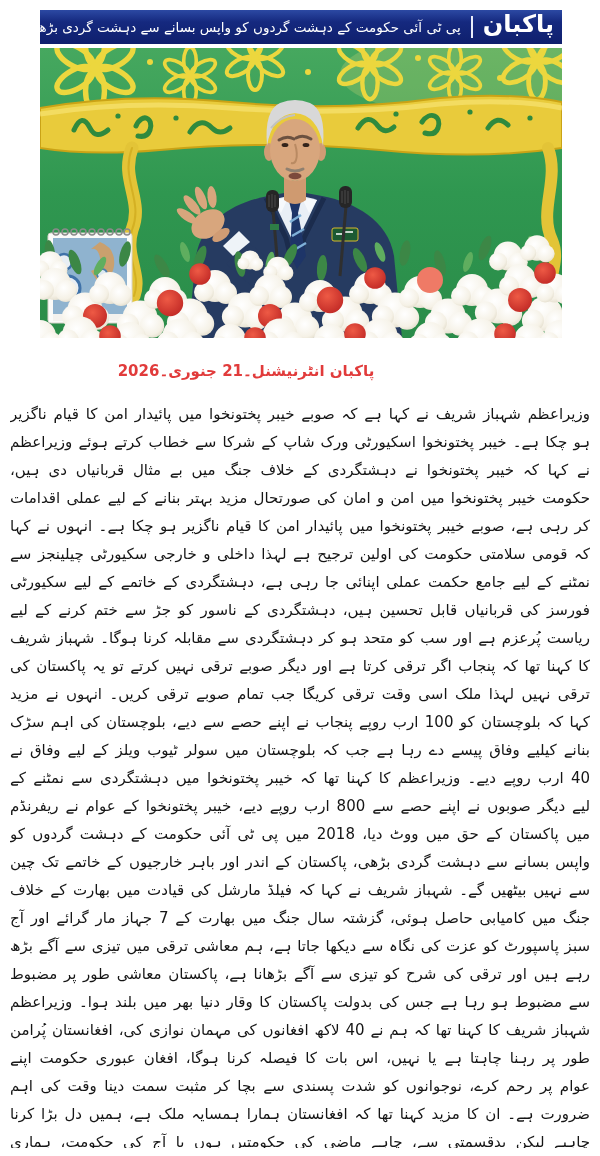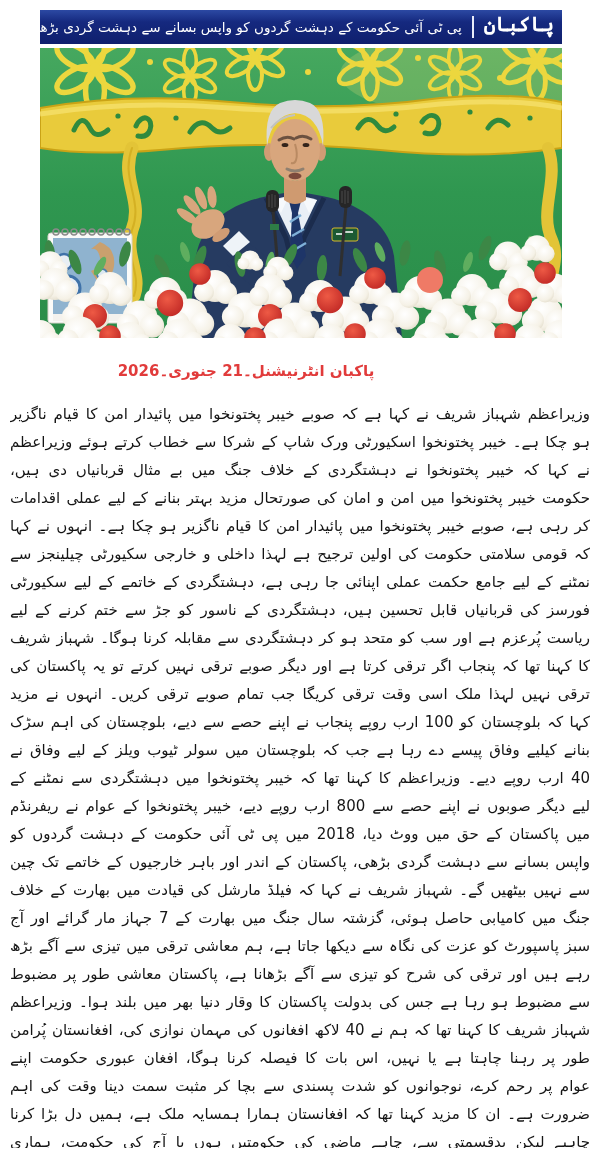--- a/index.html
+++ b/index.html
@@ -12,22 +12,22 @@
   .page { position: relative; width: 600px; height: 1156px; background: #ffffff; direction: rtl; }
 
   
   .masthead {
     position: absolute; top: 10px; left: 40px; width: 522px; height: 34px;
     background: linear-gradient(180deg, #2c49a3 0%, #15297f 35%, #0f1f6d 100%);
     display: flex; flex-direction: row; align-items: center;
     direction: rtl; color: #ffffff; padding: 0; box-sizing: border-box;
   }
   .brand {
-    flex: 0 0 auto; font-weight: bold; font-size: 20px; line-height: 34px;
-    padding: 0 8px 7px 6px; white-space: nowrap; letter-spacing: 0; font-family: Liberation Serif, serif;
+    flex: 0 0 auto; font-weight: bold; font-size: 24px; line-height: 34px;
+    padding: 0 8px 7px 6px; white-space: nowrap; letter-spacing: 0;
   }
   .mast-sep { flex: 0 0 auto; width: 2px; height: 22px; background: #e8ecf8; margin: 0 4px; }
   .headline {
     flex: 1 1 auto; min-width: 0; font-size: 13.5px; font-weight: 500;
     white-space: nowrap; overflow: hidden; text-align: center; padding: 0 6px;
   }
 
   
   .photo { position: absolute; top: 48px; left: 40px; width: 522px; height: 290px; overflow: hidden; }
   .photo svg { display: block; }

